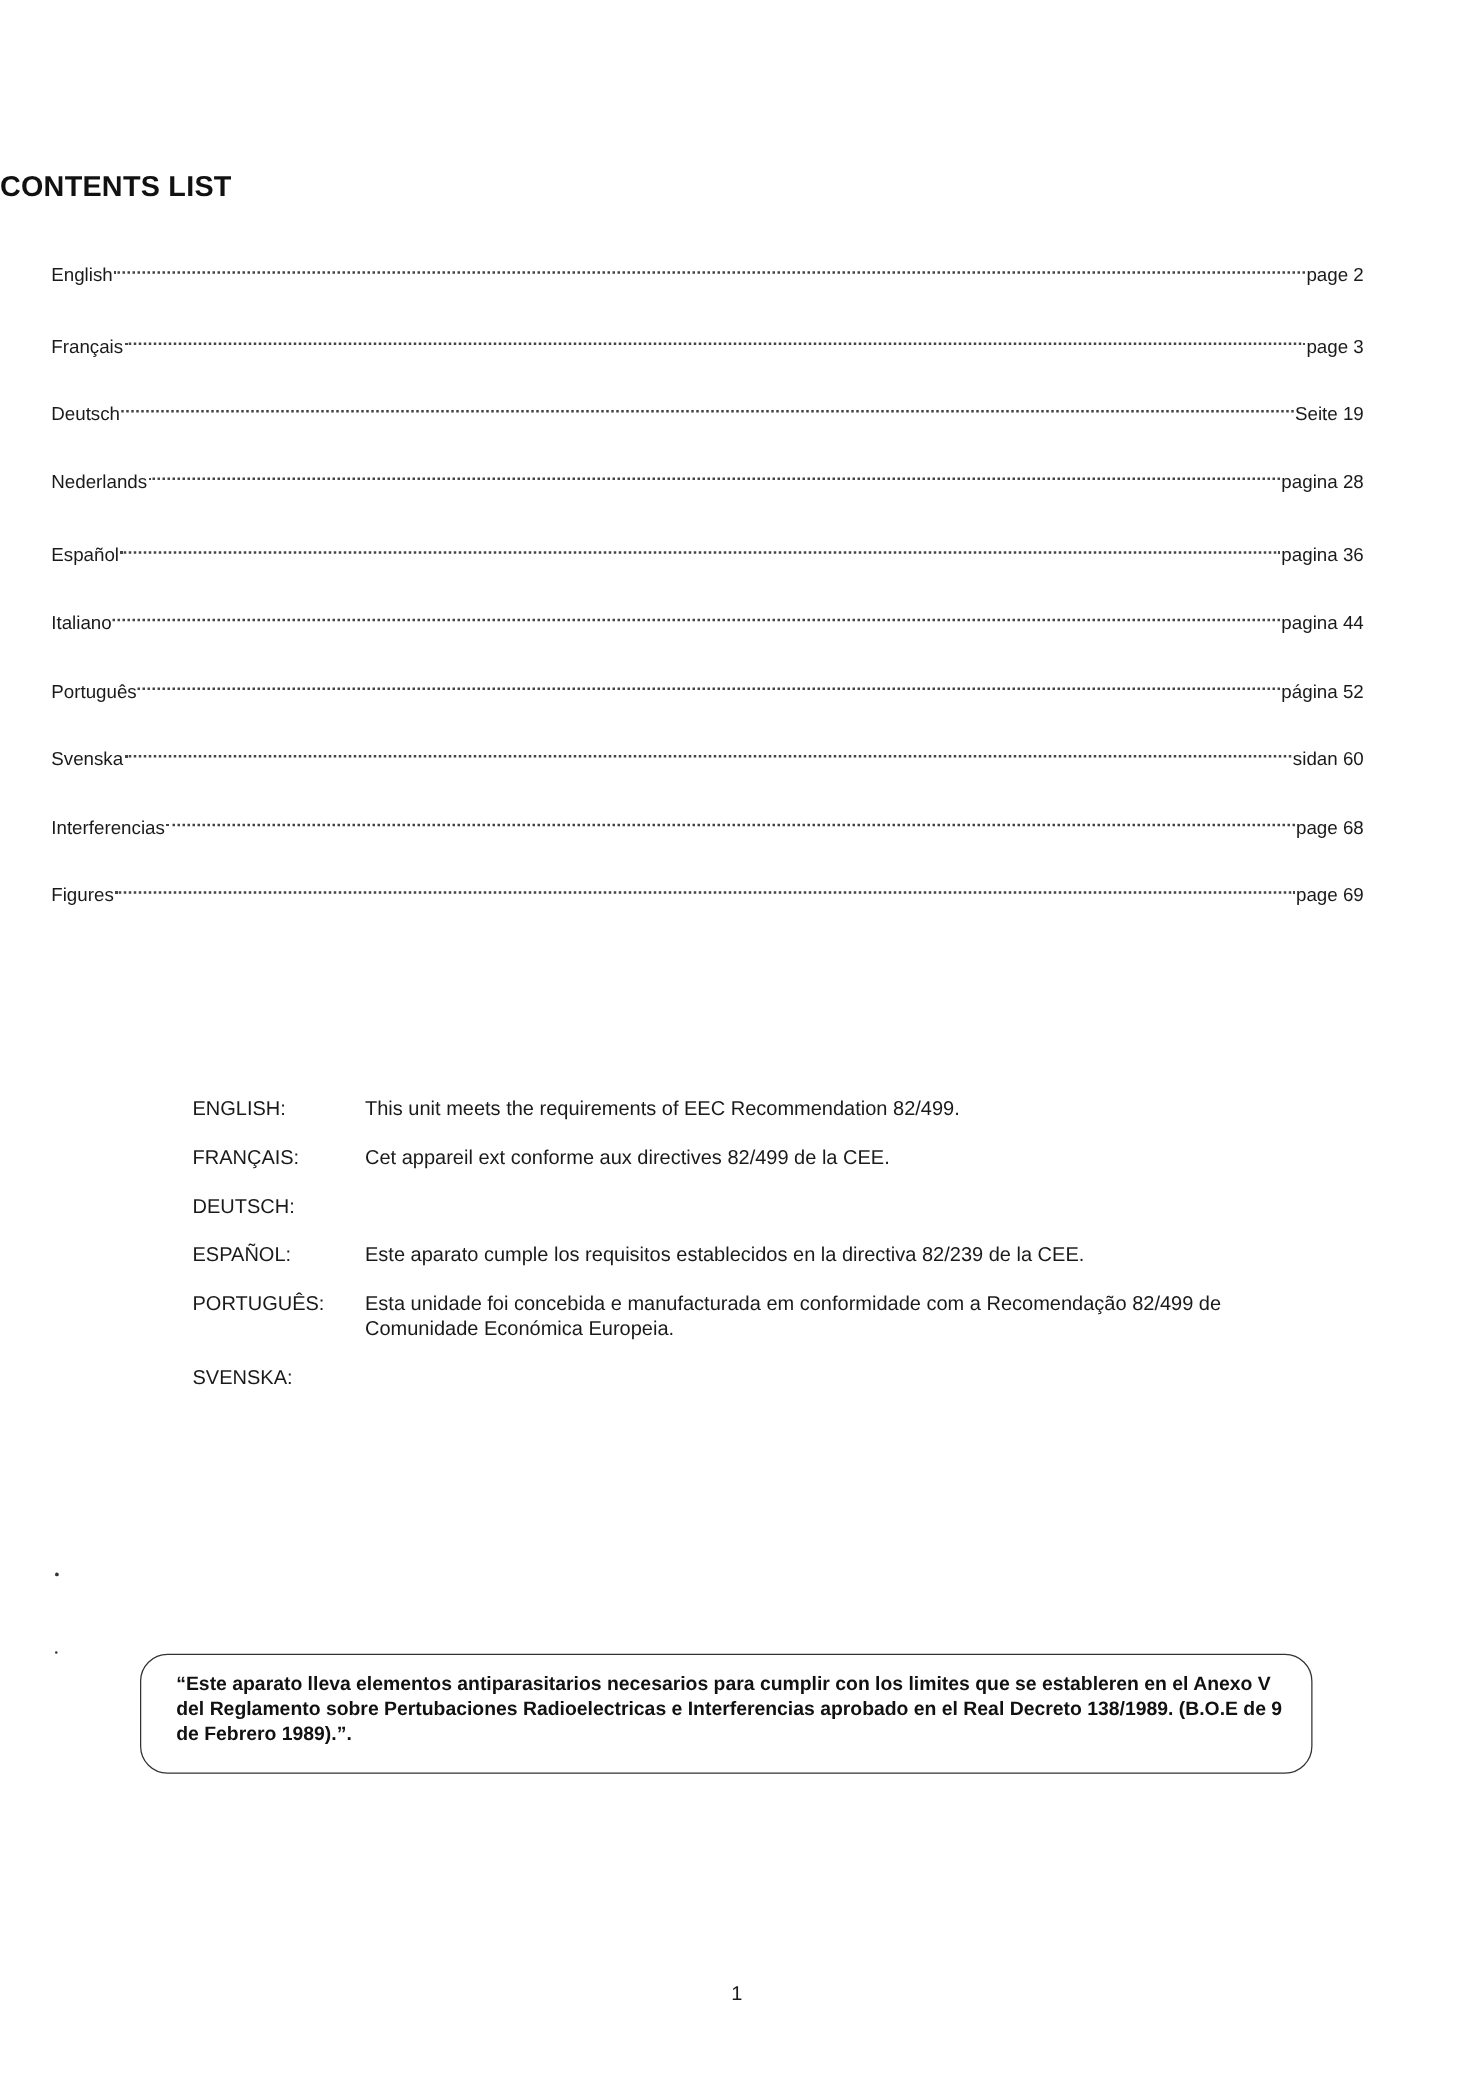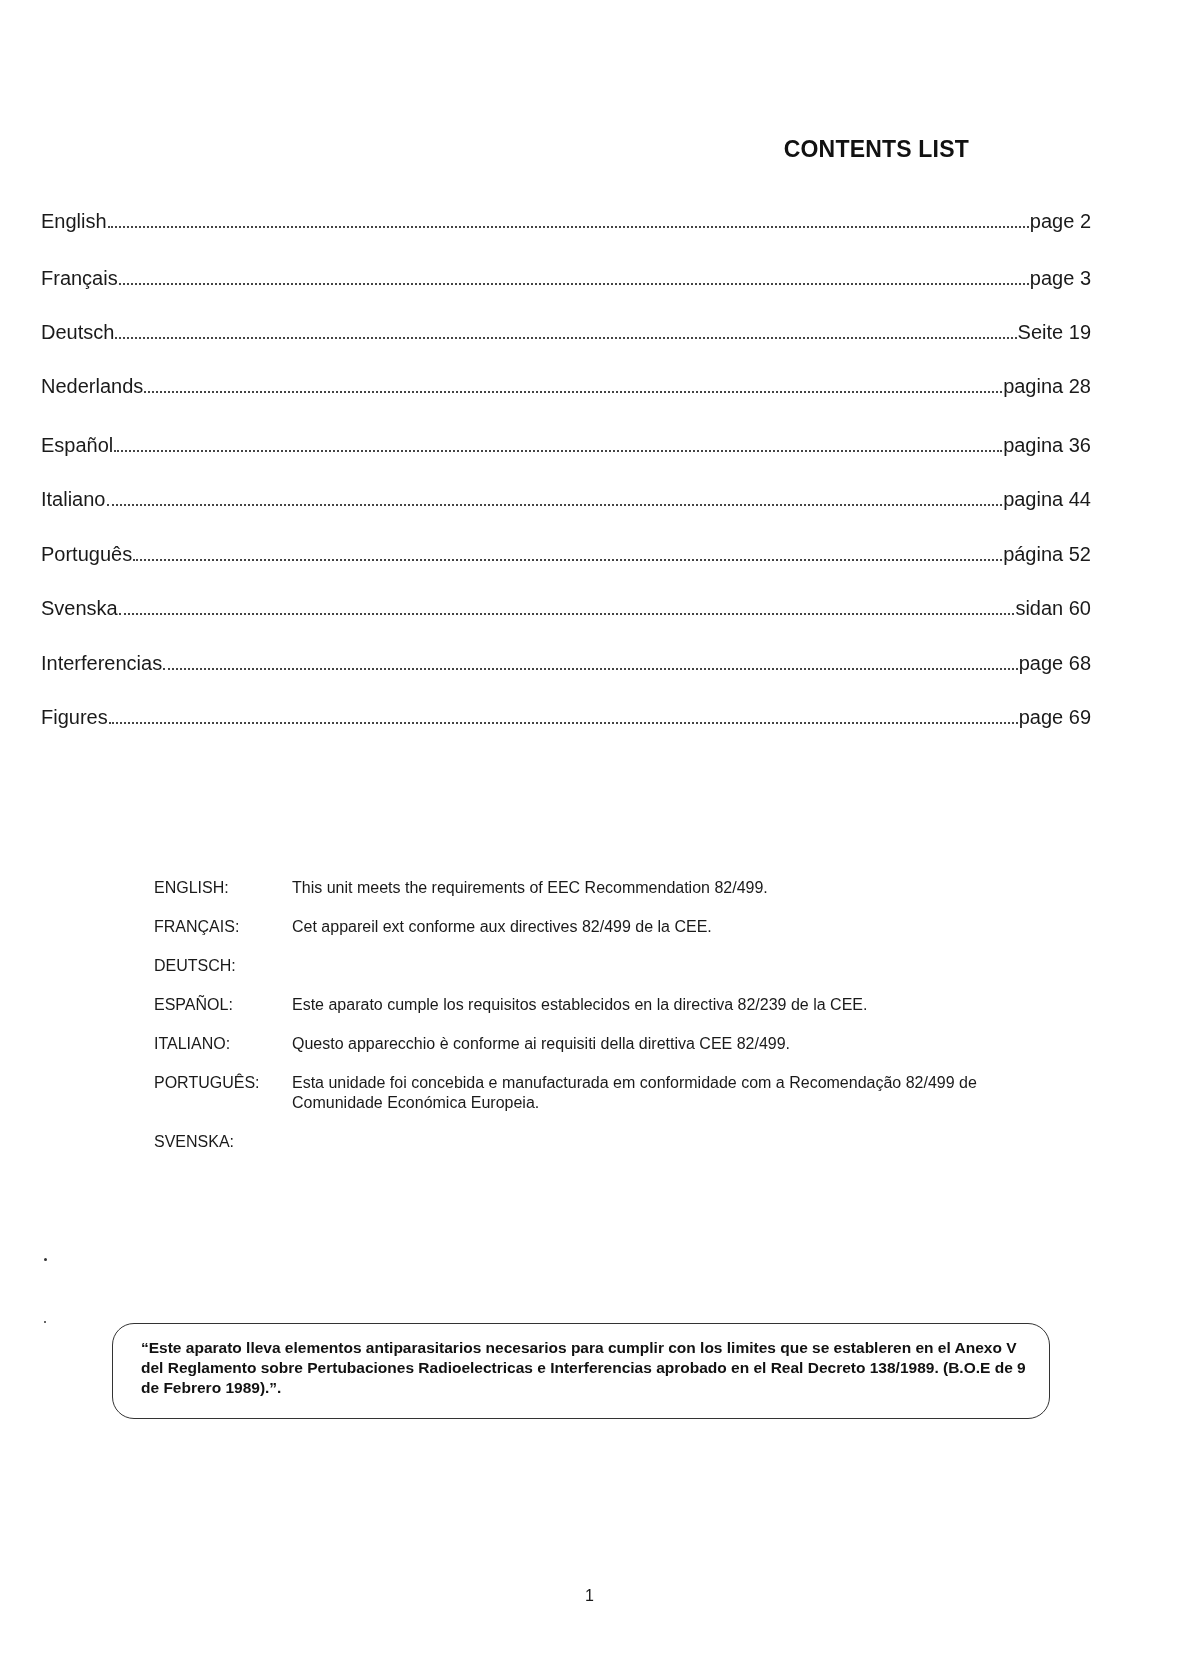--- a/index.html
+++ b/index.html
@@ -13,39 +13,39 @@
     position: relative;
     overflow: hidden;
     font-family: "Liberation Sans", sans-serif;
     color: #1a1a1a;
   }
   .page-title {
     position: absolute;
     top: 136px;
     left: 0;
     width: 969px;
-    text-align: right;
+    text-align: left;
     font-weight: bold;
     font-size: 23px;
     letter-spacing: 0.2px;
     color: #111;
   }
   .toc {
     position: absolute;
     left: 41px;
     width: 1050px;
     top: 0;
   }
   .toc-row {
     position: absolute;
     left: 0;
     width: 1050px;
     display: flex;
-    align-items: flex-end;
-    font-size: 20px;
+    align-items: center;
+    font-size: 15px;
     line-height: 20px;
     white-space: nowrap;
   }
   .toc-label { flex: 0 0 auto; }
   .toc-leader {
     flex: 1 1 auto;
     margin: 0 1px;
     border-bottom: 2px dotted #444;
     height: 0;
     transform: translateY(-3px);
@@ -176,24 +176,20 @@
     <span class="comp-text">Cet appareil ext conforme aux directives 82/499 de la CEE.</span>
   </div>
   <div class="comp-row">
     <span class="comp-lang">DEUTSCH:</span>
   </div>
   <div class="comp-row">
     <span class="comp-lang">ESPAÑOL:</span>
     <span class="comp-text">Este aparato cumple los requisitos establecidos en la directiva 82/239 de la CEE.</span>
   </div>
   <div class="comp-row">
-    <span class="comp-lang">ITALIANO:</span>
-    <span class="comp-text">Questo apparecchio è conforme ai requisiti della direttiva CEE 82/499.</span>
-  </div>
-  <div class="comp-row">
     <span class="comp-lang">PORTUGUÊS:</span>
     <span class="comp-text">Esta unidade foi concebida e manufacturada em conformidade com a Recomendação 82/499 de Comunidade Económica Europeia.</span>
   </div>
   <div class="comp-row">
     <span class="comp-lang">SVENSKA:</span>
   </div>
 </div>
 
 <span class="speck" style="left:44px; top:1258px"></span>
 <span class="speck" style="left:44px; top:1321px; width:2px; height:2px"></span>

